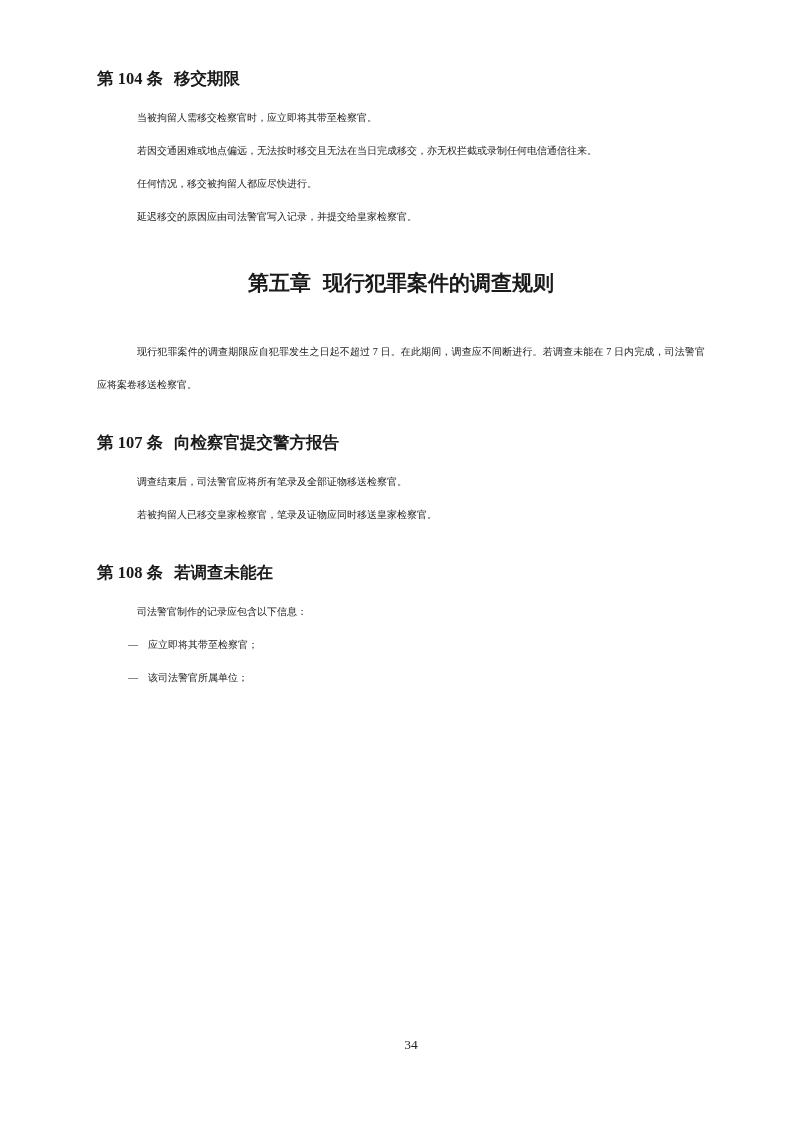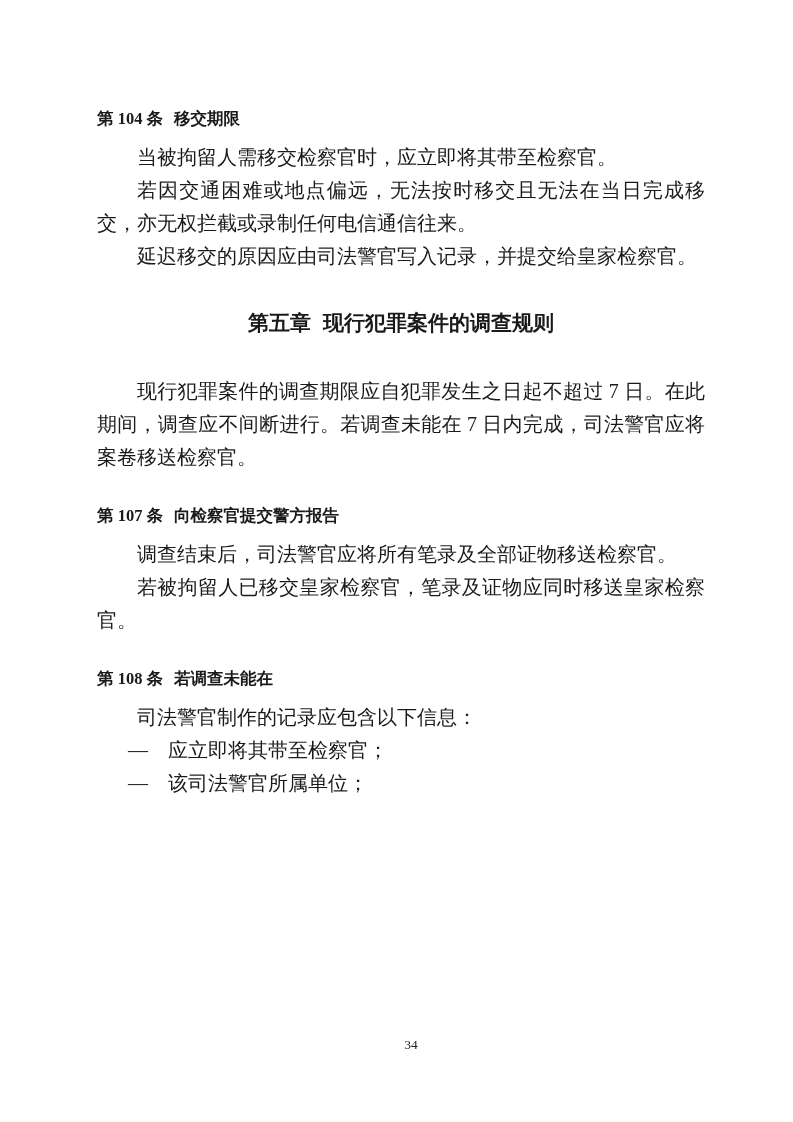--- a/index.html
+++ b/index.html
@@ -15,21 +15,21 @@
     background: #ffffff;
     overflow: hidden;
     font-family: "Liberation Serif", "DejaVu Serif", serif;
     color: #1a1a1a;
   }
   .content {
     position: absolute;
     top: 0;
     left: 97px;
     width: 608px;
-    padding-top: 102px;
+    padding-top: 62px;
   }
   .article {
     margin: 0;
   }
   .article + .article,
   .chapter-heading + .article {
     margin-top: 25px;
   }
   .article-heading {
     margin: 0;
@@ -39,21 +39,21 @@
     white-space: nowrap;
   }
   .article-num {
     margin-right: 11px;
   }
   .article-body {
     margin-top: 6px;
   }
   .article-body p {
     margin: 0;
-    font-size: 20px;
+    font-size: 10px;
     line-height: 33px;
     text-indent: 40px;
     text-align: justify;
   }
   .article-body p.dash-item {
     text-indent: 31px;
     text-align: left;
   }
   .chapter-heading {
     margin: 34px 0 35px 0;
@@ -81,20 +81,21 @@
 <body>
 
 <div class="page">
   <main class="content">
 
     <section class="article">
       <h2 class="article-heading"><span class="article-num">第 104 条</span><span class="article-title">移交期限</span></h2>
       <div class="article-body">
         <p>当被拘留人需移交检察官时，应立即将其带至检察官。</p>
         <p>若因交通困难或地点偏远，无法按时移交且无法在当日完成移交，亦无权拦截或录制任何电信通信往来。</p>
+        <p>任何情况，移交被拘留人都应尽快进行。</p>
         <p>延迟移交的原因应由司法警官写入记录，并提交给皇家检察官。</p>
       </div>
     </section>
 
     <h1 class="chapter-heading"><span class="chapter-num">第五章</span><span class="chapter-title">现行犯罪案件的调查规则</span></h1>
 
 
     <section class="article">
       <div class="article-body">
         <p>现行犯罪案件的调查期限应自犯罪发生之日起不超过 7 日。在此期间，调查应不间断进行。若调查未能在 7 日内完成，司法警官应将案卷移送检察官。</p>

